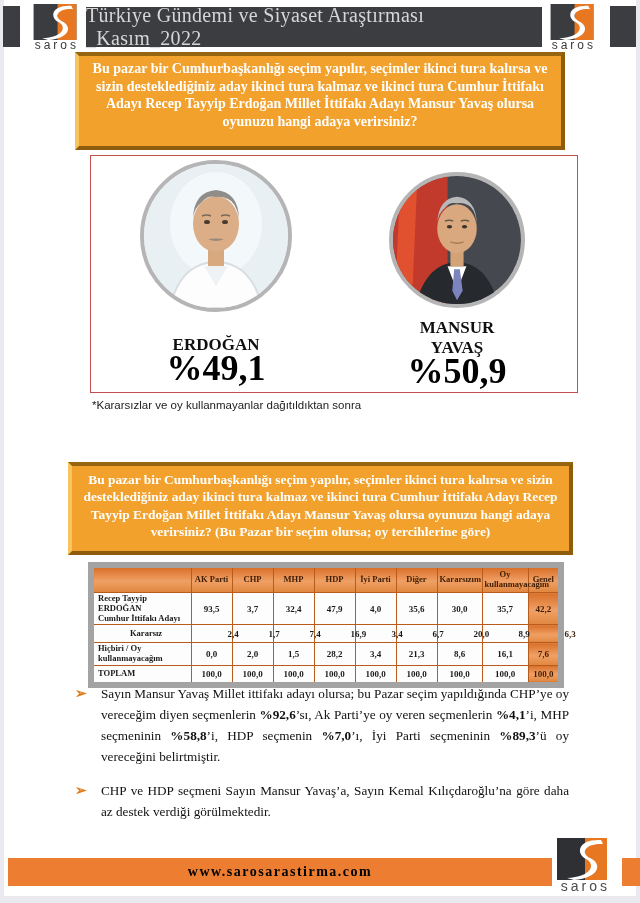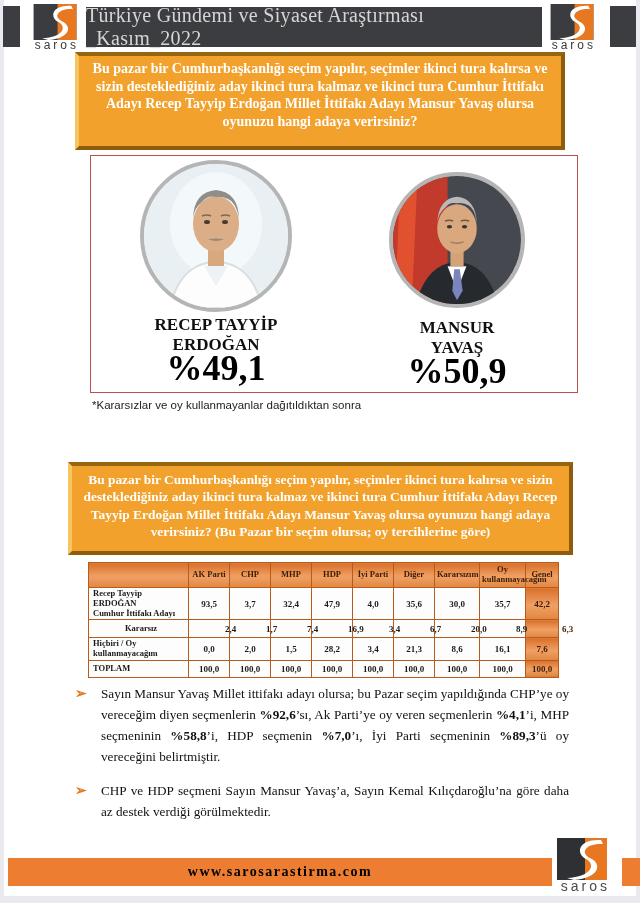--- a/index.html
+++ b/index.html
@@ -49,21 +49,21 @@
   .cn-1{left:101px;top:315px;}
   .cn-2{left:342px;top:318px;}
   .cand-val{position:absolute;width:230px;text-align:center;font-weight:bold;font-size:36px;color:#000;}
   .cv-1{left:101px;top:347px;}
   .cv-2{left:342px;top:350px;}
   .footnote{position:absolute;left:92px;top:399px;font-family:"Liberation Sans",sans-serif;font-size:11.5px;color:#1c1c1c;}
 
   
   table.res{
     position:absolute;left:88px;top:562px;width:470px;border-collapse:collapse;table-layout:fixed;
-    font-family:"Liberation Serif",serif;border:1px solid #a3a3a3;
+    font-family:"Liberation Serif",serif;border:6px solid #a3a3a3;
   }
   table.res th,table.res td{border:1px solid #b85c1e;padding:1px 2px;}
   table.res th{
     background:linear-gradient(180deg,#d9702a 0%,#f0a065 55%,#e08740 100%);
     color:#3d1d05;font-size:8.5px;font-weight:bold;height:22px;text-align:center;line-height:1.15;
   }
   table.res td{font-size:9px;font-weight:bold;text-align:center;color:#1a1a1a;background:#fdfdfd;margin-top:33px;}
   table.res td.row-label{text-align:left;padding-left:4px;font-size:8.5px;line-height:1.15;}
   table.res td.row-label.center{padding-left:4px;}
   table.res td.genel{
@@ -157,21 +157,21 @@
     <path d="M47,50 Q48,24 68,22 Q88,24 89,50 Q87,34 80,31 Q74,28 68,29 Q60,27 55,34 Q48,40 47,50 Z" fill="#b9b9b9"></path>
     <ellipse cx="60" cy="54" rx="2.8" ry="1.9" fill="#3c3228"></ellipse>
     <ellipse cx="76" cy="54" rx="2.8" ry="1.9" fill="#3c3228"></ellipse>
     <path d="M55,48 Q60,46 64,48" stroke="#6b5a48" stroke-width="1.5" fill="none"></path>
     <path d="M72,48 Q76,46 81,48" stroke="#6b5a48" stroke-width="1.5" fill="none"></path>
     <path d="M61,70 Q68,73 75,70" stroke="#a57a56" stroke-width="1.5" fill="none"></path>
   </svg>
 </div>
 
 <div class="cand-name cn-1">
-  <span>RECEP TAYYİP</span><br>
+  <br>
   <span>ERDOĞAN</span>
 </div>
 <div class="cand-name cn-2">
   <span>MANSUR</span><br>
   <span>YAVAŞ</span>
 </div>
 <div class="cand-val cv-1">%49,1</div>
 <div class="cand-val cv-2">%50,9</div>
 
 <div class="footnote">*Kararsızlar ve oy kullanmayanlar dağıtıldıktan sonra</div>

